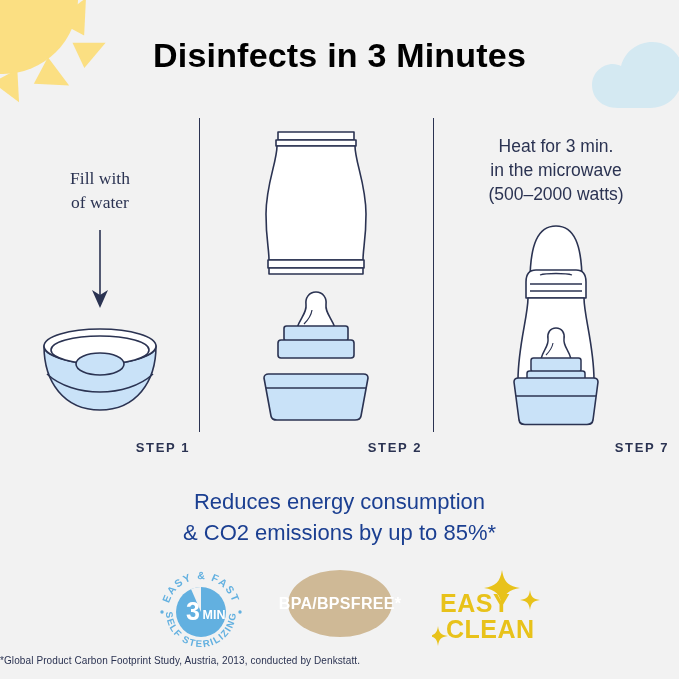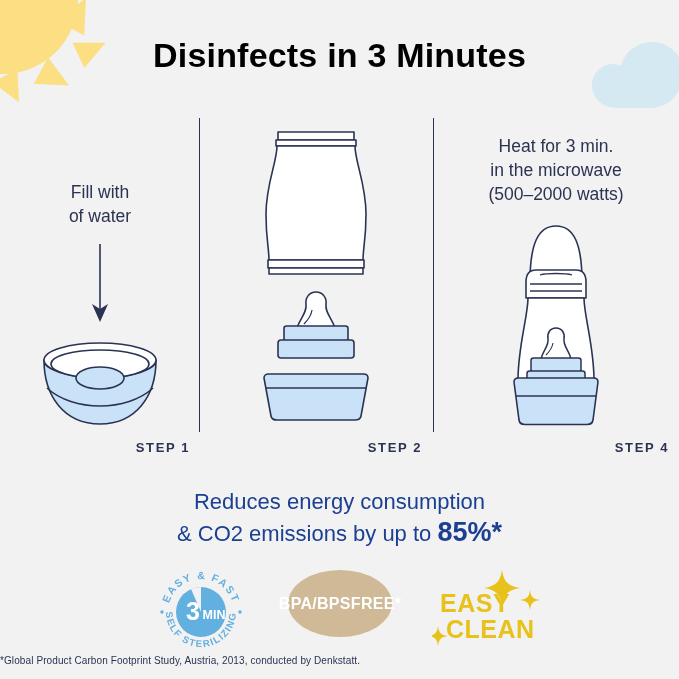--- a/index.html
+++ b/index.html
@@ -89,21 +89,21 @@
   .step-1 { left: 10px;  top: 118px; width: 180px; }
   .step-2 { left: 210px; top: 118px; width: 212px; }
   .step-3 { left: 443px; top: 118px; width: 226px; }
 
   .caption {
     text-align: center;
     font-size: 17.5px;
     line-height: 24px;
     color: #2b3352;
   }
-  .caption-1 { margin-top: 62px; }
+  .caption-1 { margin-top: 48px; font-family: Liberation Serif, serif; }
   .caption-3 { margin-top: 16px; }
 
   .step-label {
     position: absolute;
     top: 440px;
     font-size: 13px;
     font-weight: bold;
     letter-spacing: 1.6px;
     color: #2b3352;
     text-align: right;
@@ -117,21 +117,21 @@
   
   .eco {
     position: absolute;
     left: 0; right: 0;
     top: 486px;
     text-align: center;
     font-size: 22px;
     line-height: 31px;
     color: #1b3f91;
   }
-  .eco b { font-size: 27px; font-weight: bold; }
+  .eco b { font-size: 22px; font-weight: normal; }
 
   
   .badges {
     position: absolute;
     left: 0; right: 0;
     top: 566px;
     height: 82px;
   }
   .badge { position: absolute; }
   .badge-timer { left: 155px; top: 0px; }
@@ -268,21 +268,21 @@
       <path d="M53 123 C52 129 49 132 46 135" fill="none" stroke="#2b3352" stroke-width="1.1"></path>
 
       <rect x="31" y="138" width="50" height="14" rx="2.5" fill="#c9e2f8" stroke="#2b3352" stroke-width="1.5"></rect>
       <rect x="27" y="151" width="58" height="11" rx="2.5" fill="#c9e2f8" stroke="#2b3352" stroke-width="1.5"></rect>
 
       <path d="M14 162 C14 159.5 16 158 18.5 158 L93.5 158 C96 158 98 159.5 98 162
                L93 200 C92.5 203 90 204.5 87 204.5 L25 204.5 C22 204.5 19.5 203 19 200 Z" fill="#c9e2f8" stroke="#2b3352" stroke-width="1.6" stroke-linejoin="round"></path>
       <path d="M16 176 L96 176" fill="none" stroke="#2b3352" stroke-width="1.6"></path>
     </svg>
   </div>
-  <div class="step-label label-3">STEP 4</div>
+  <div class="step-label label-3">STEP 7</div>
 
   <div class="eco">
     <div>Reduces energy consumption</div>
     <div>
       <span>&amp; CO2 emissions by up to </span><b>85%</b><b>*</b>
     </div>
   </div>
 
   <div class="badges">
 

